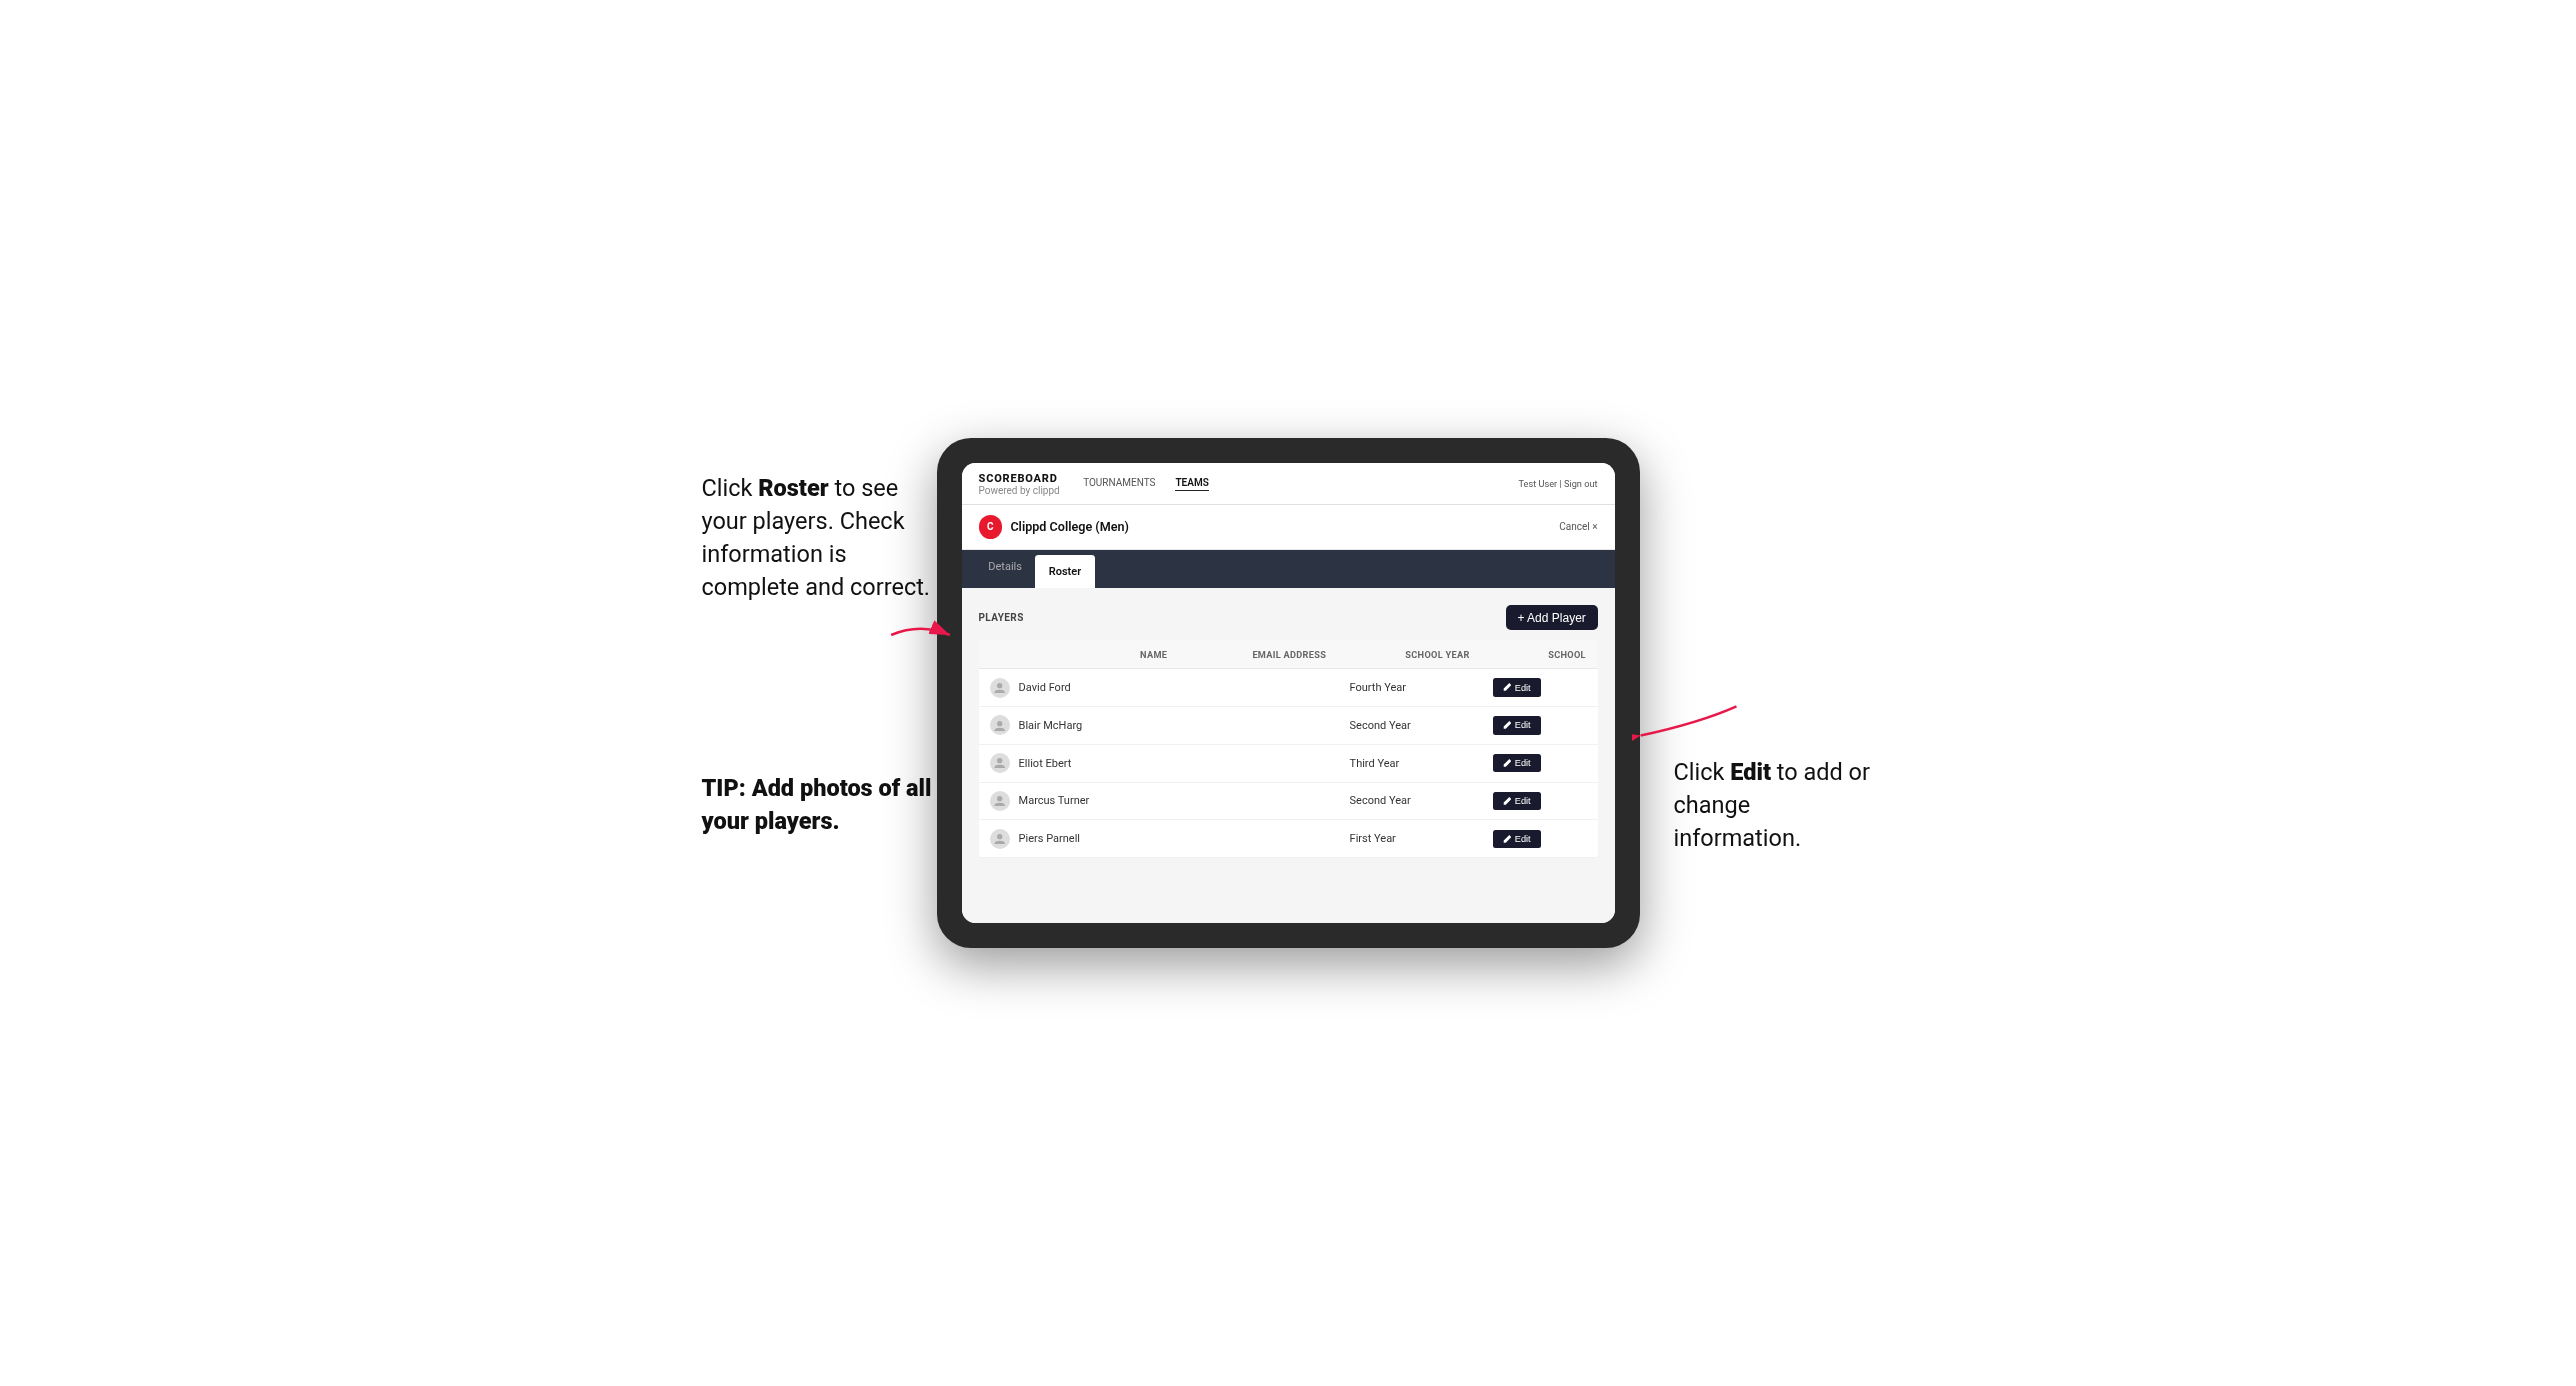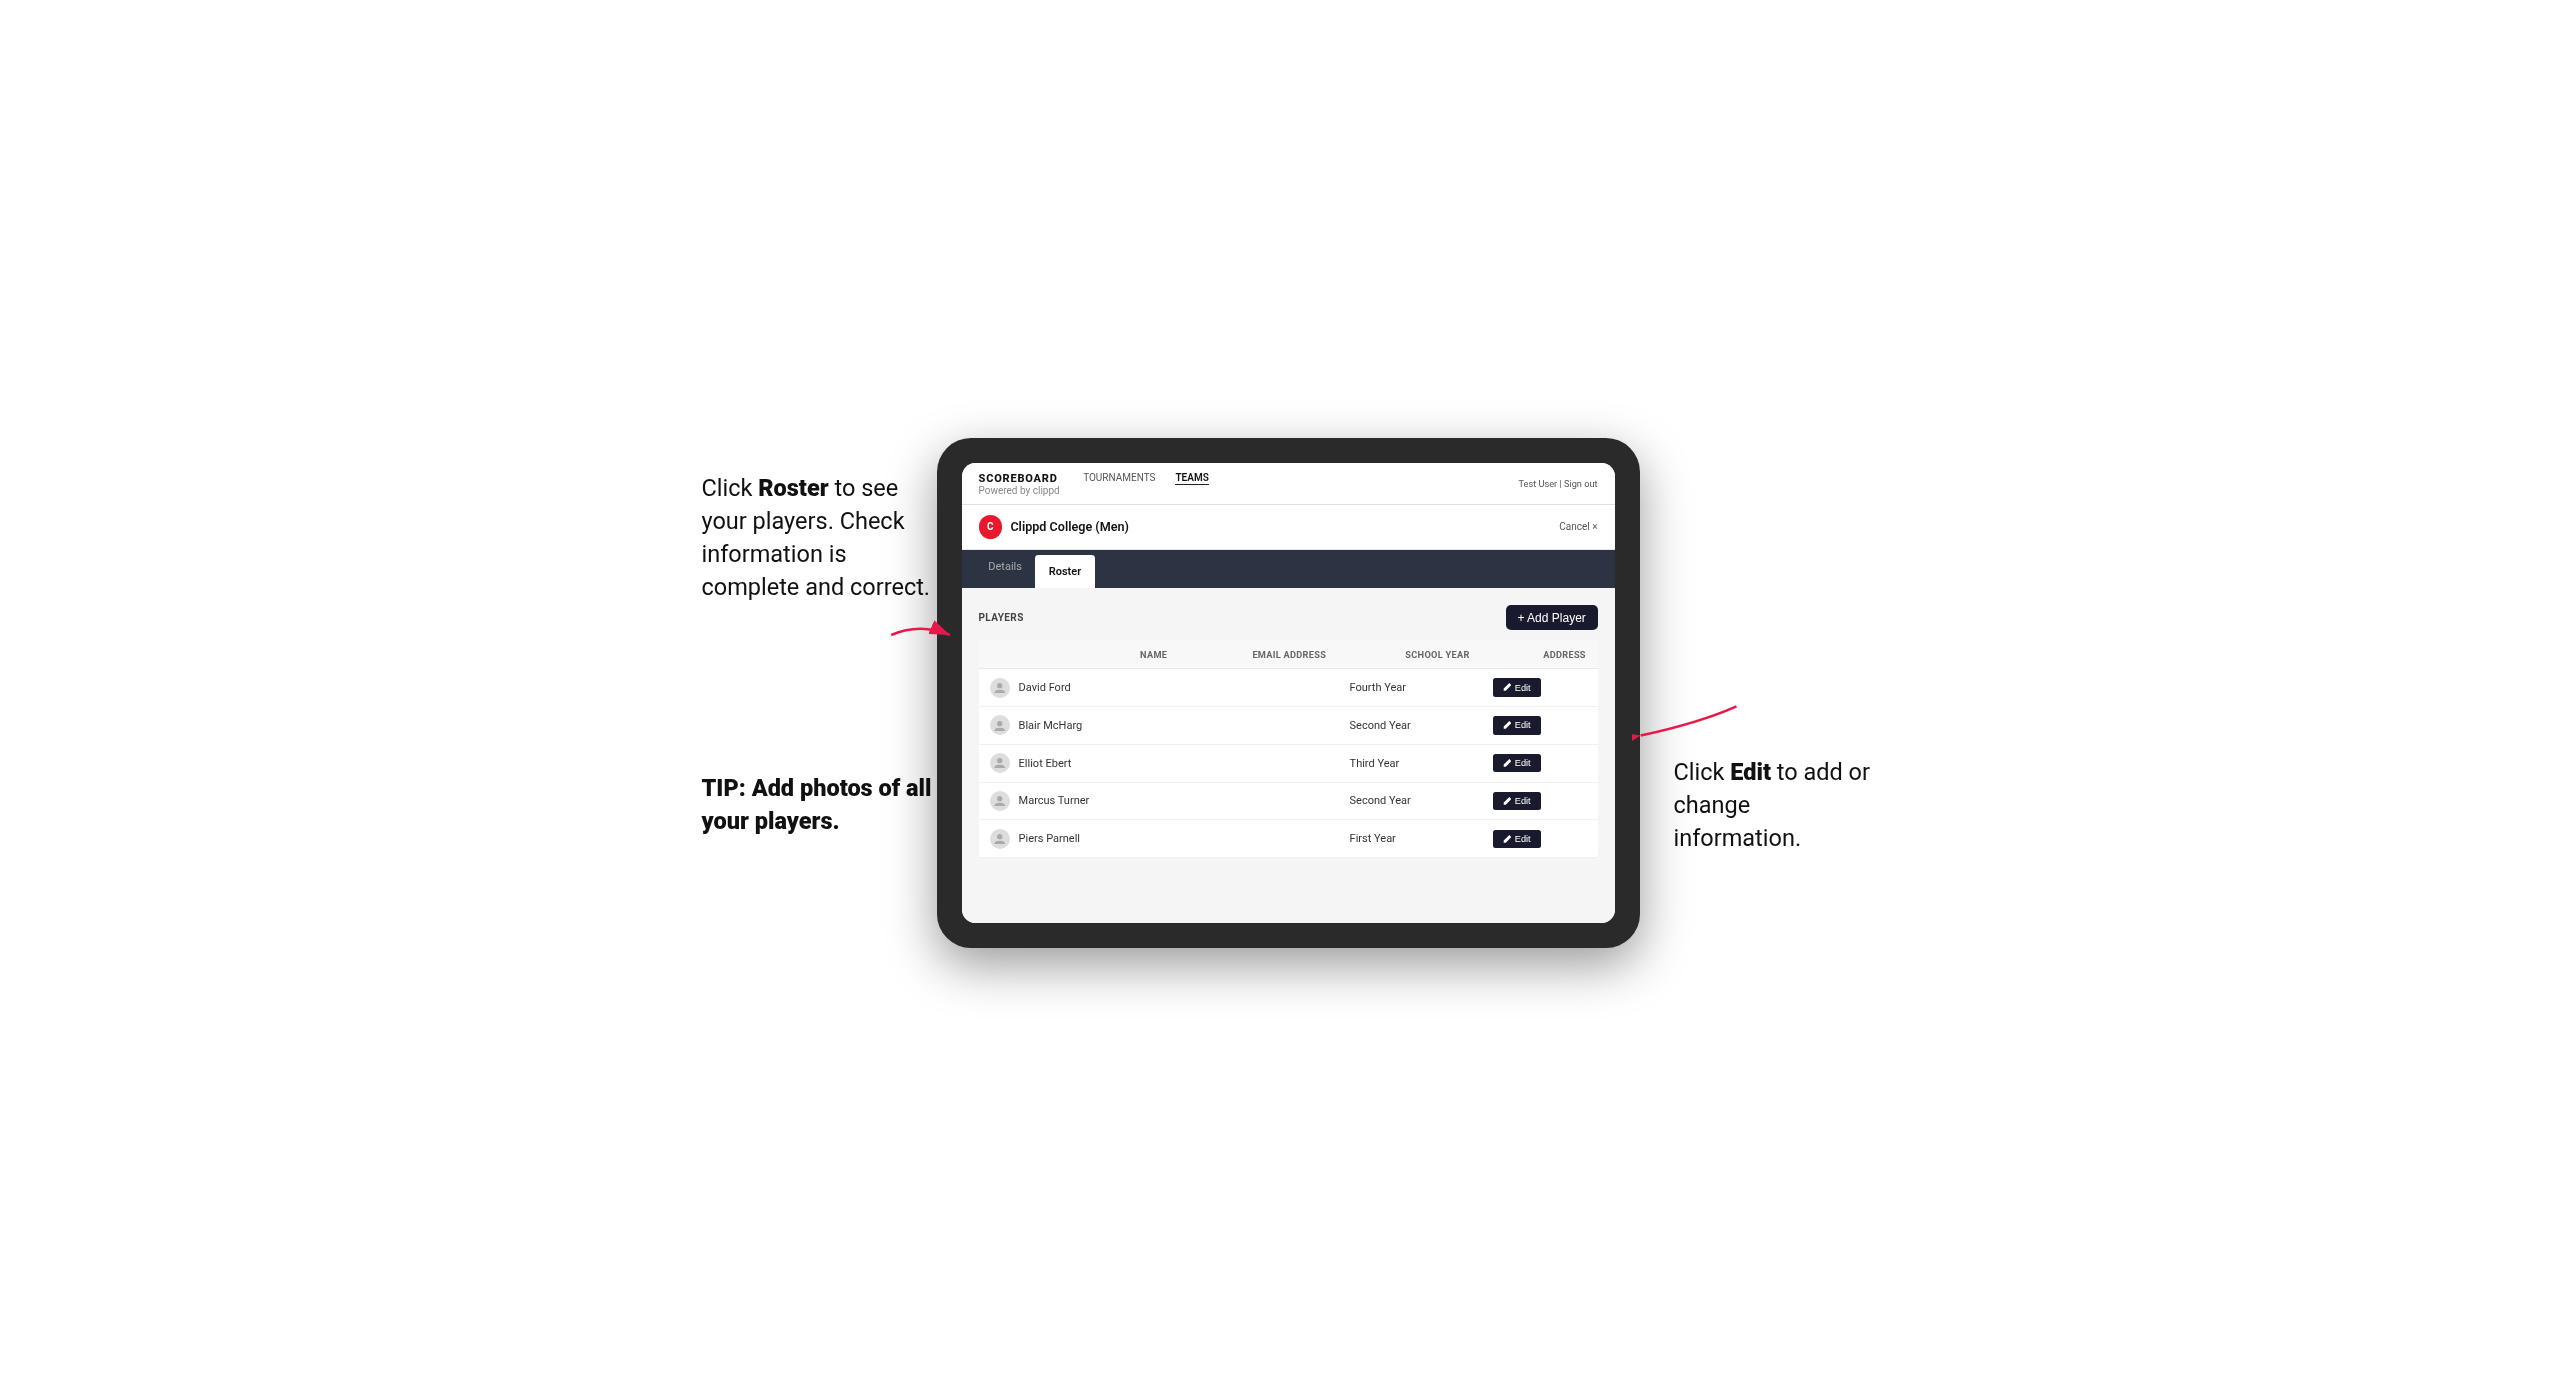--- a/index.html
+++ b/index.html
@@ -105,21 +105,21 @@
     }
 
     .nav-link.active {
       border-bottom: 1.7px solid #222;
       color: #111;
       font-weight: 600;
     }
 
     .nav-left {
       display: flex;
-      align-items: flex-start;
+      align-items: center;
       gap: 3.4px;
     }
 
     .nav-right {
       font-size: 9.2px;
       color: #555;
     }
 
     
     .team-header {
@@ -383,21 +383,21 @@
             <span class="players-label">PLAYERS</span>
             <button class="add-player-btn">+ Add Player</button>
           </div>
 
           <table class="players-table">
             <thead>
               <tr>
                 <th>NAME</th>
                 <th>EMAIL ADDRESS</th>
                 <th>SCHOOL YEAR</th>
-                <th>ADDRESS</th>
+                <th>SCHOOL</th>
               </tr>
             </thead>
             <tbody id="players-tbody">
             <tr>
       <td>
         <div class="player-name-cell">
           <div class="player-avatar">
             <svg viewBox="0 0 20 20">
               <circle cx="10" cy="7" r="4"></circle>
               <path d="M2,18 Q2,13 10,13 Q18,13 18,18"></path>

